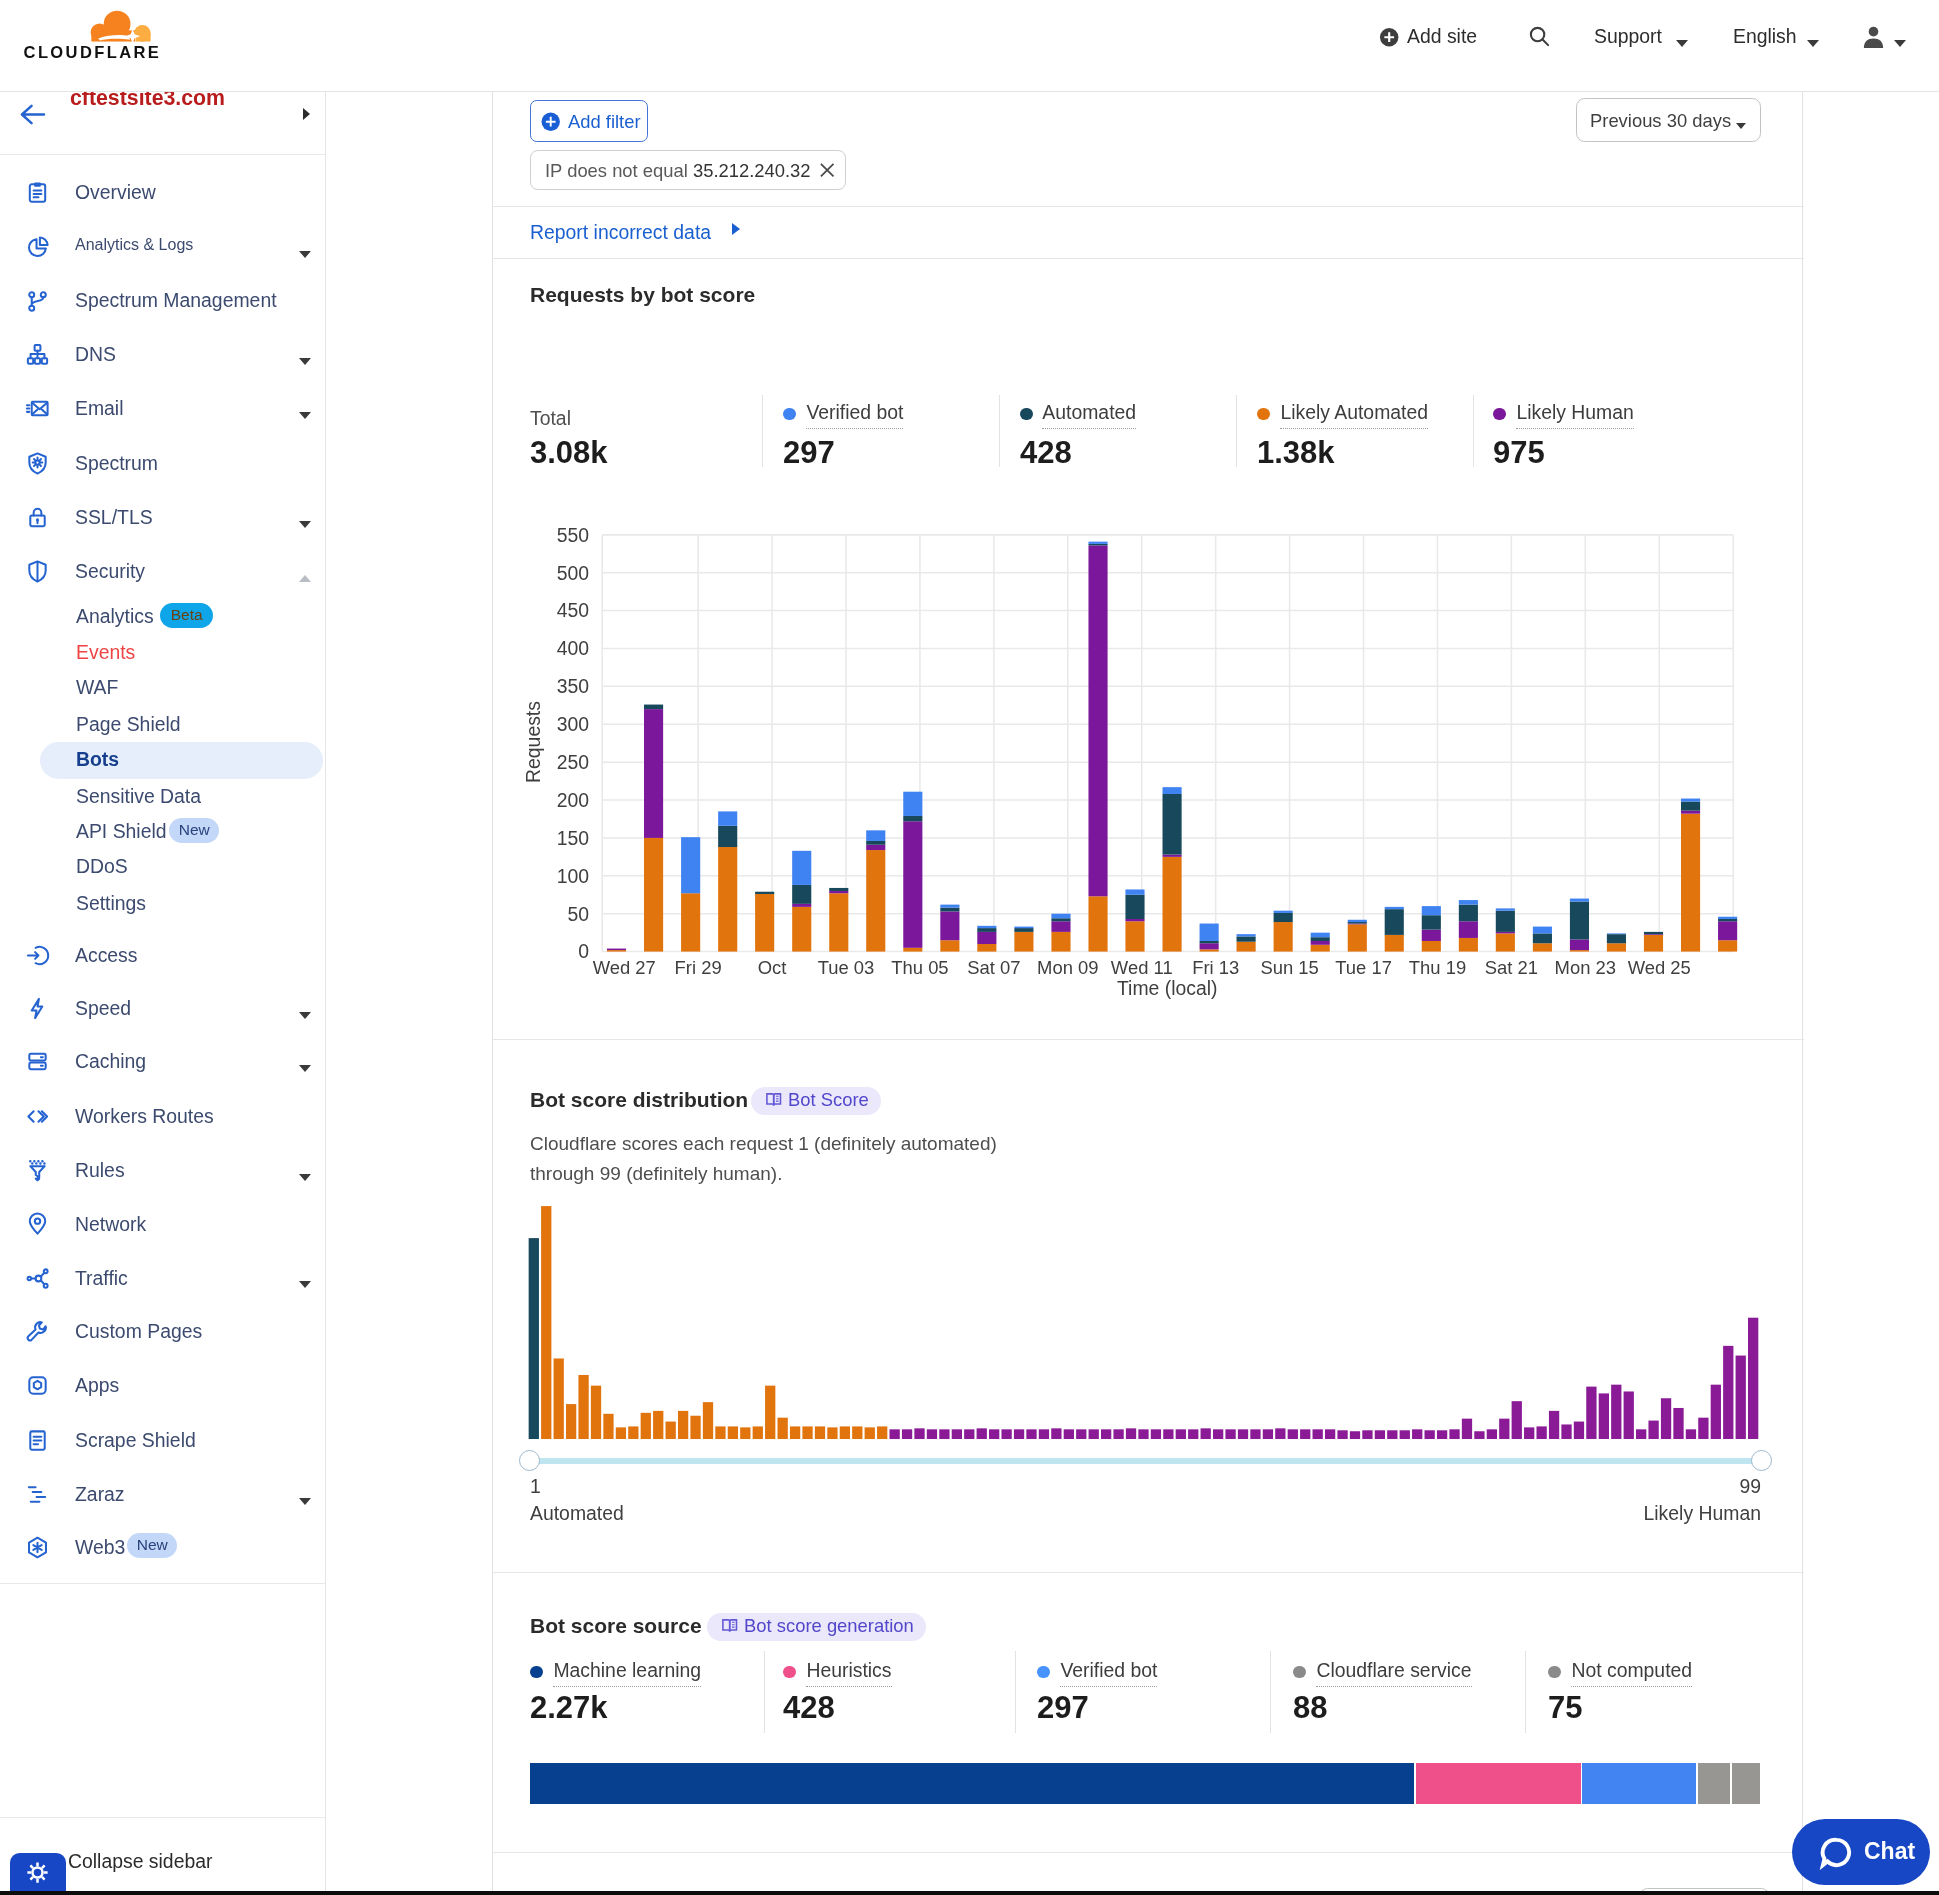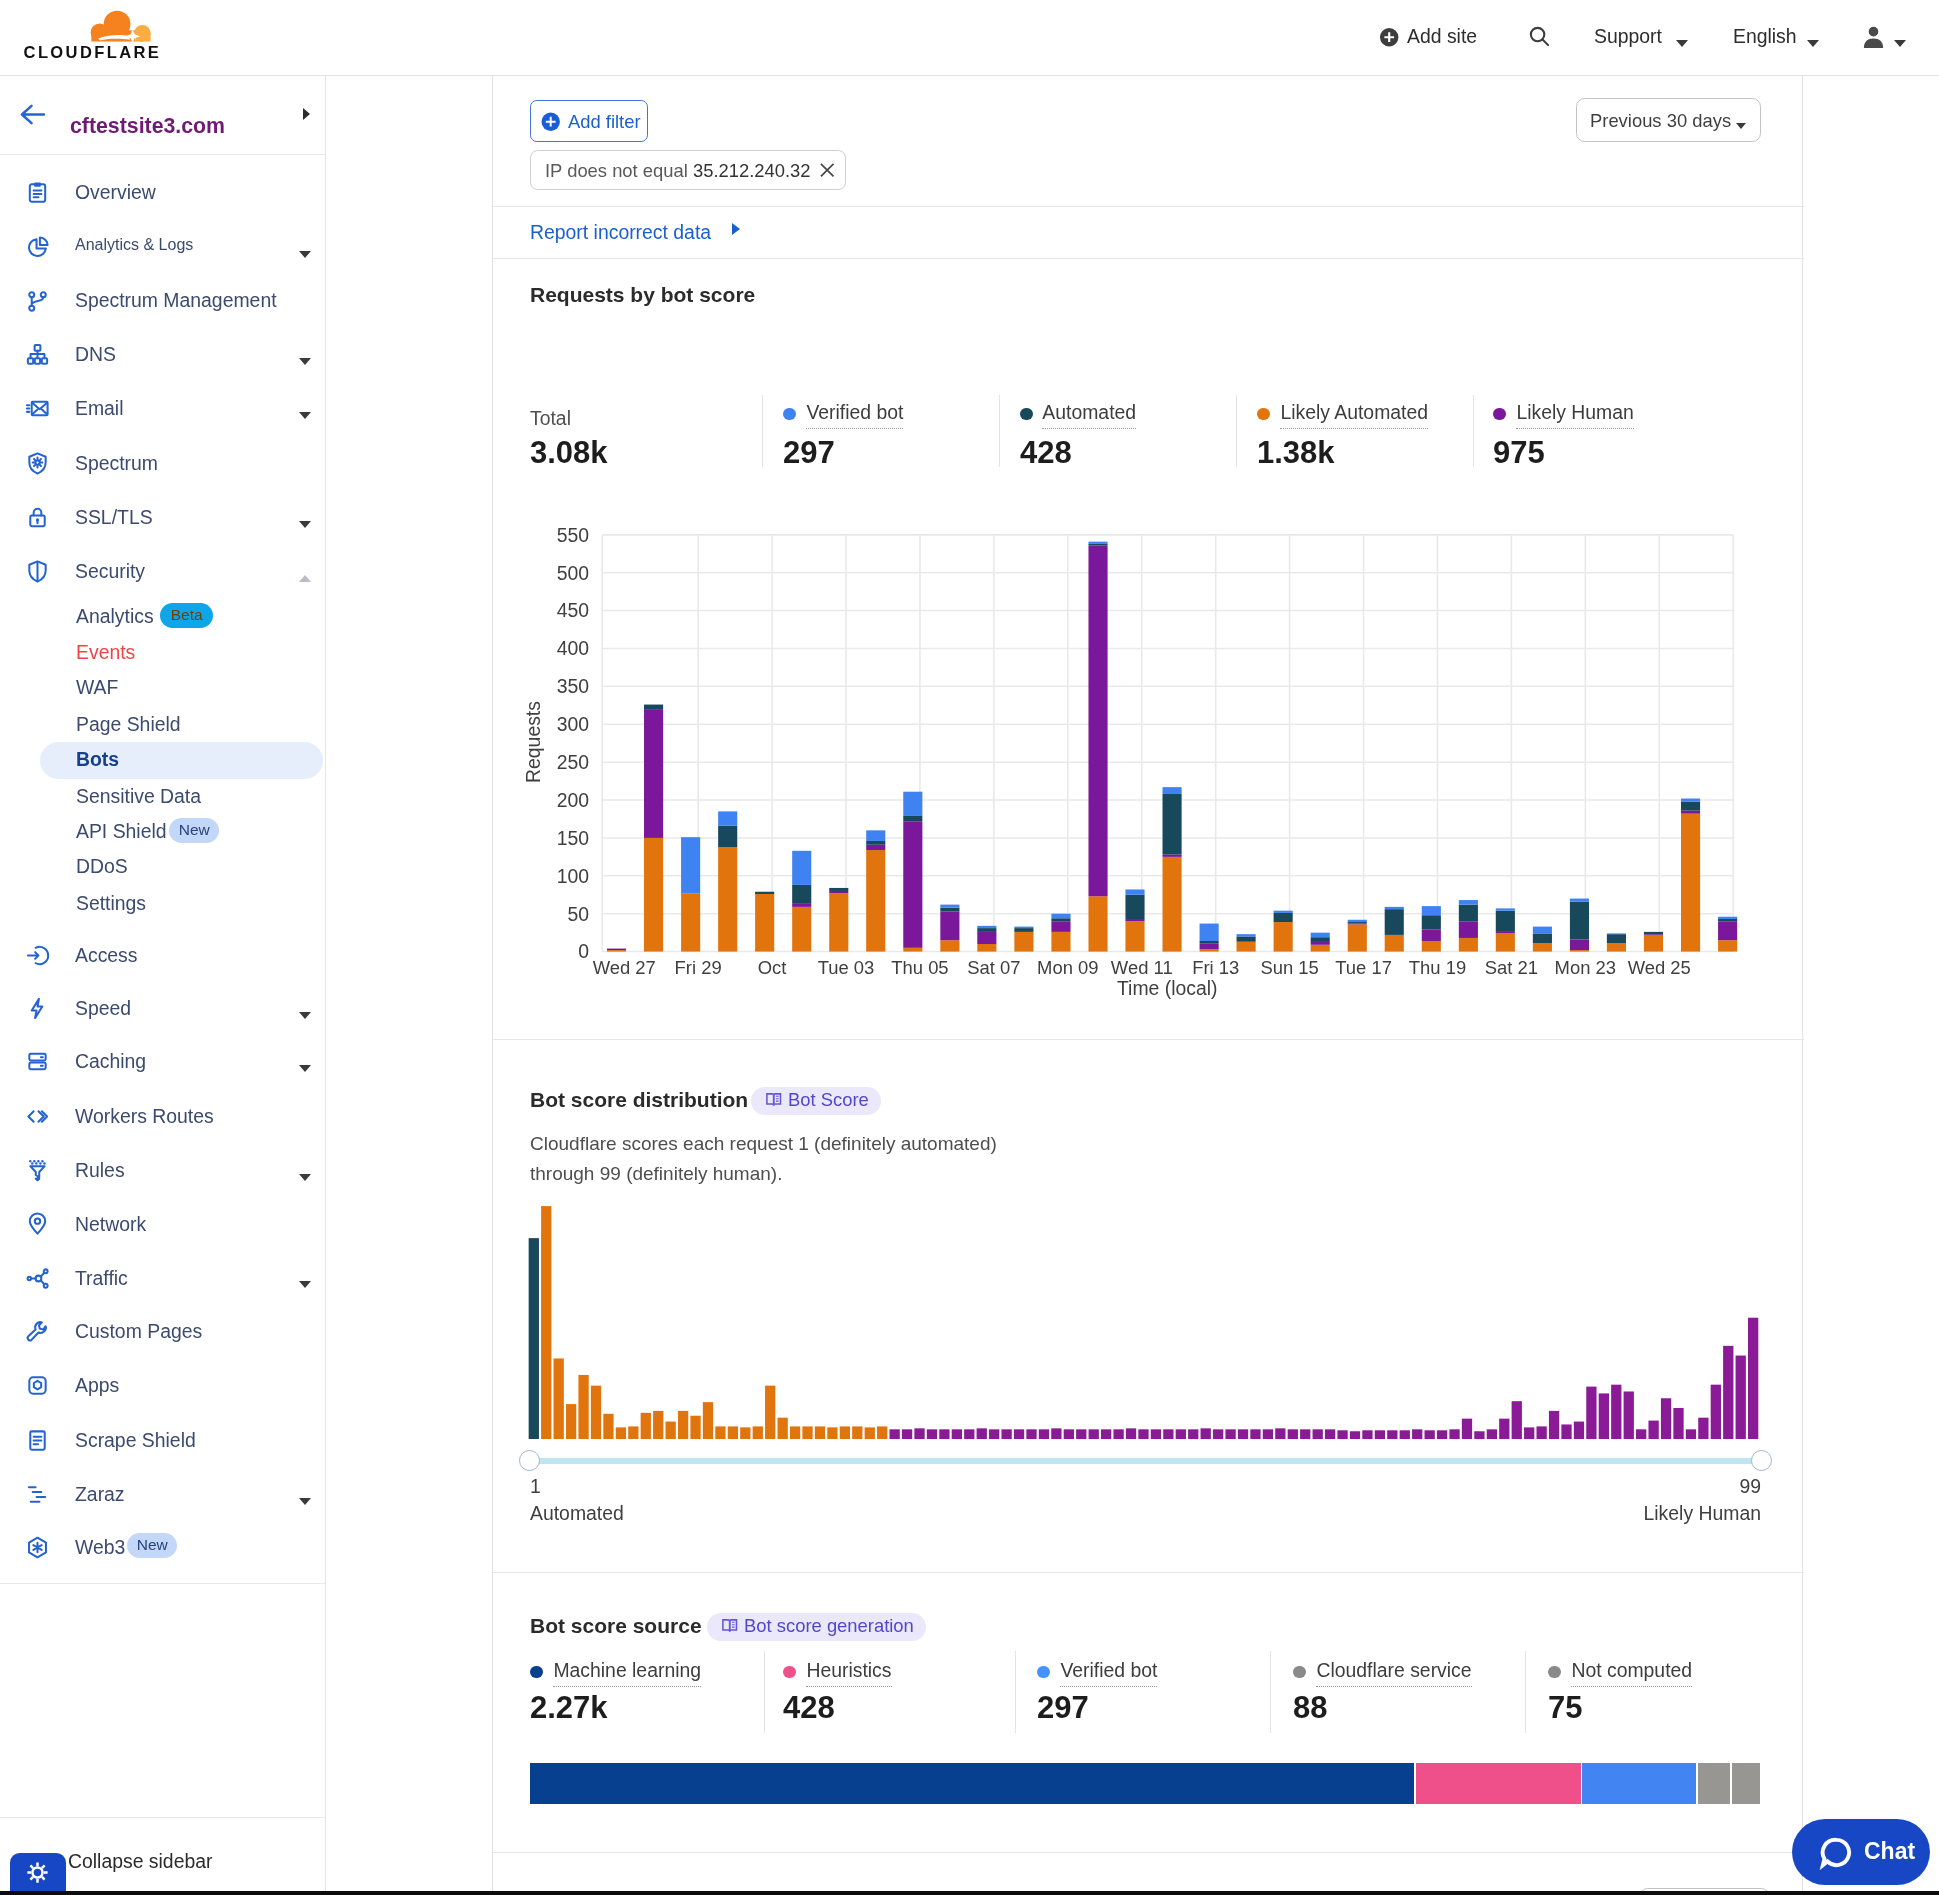--- a/index.html
+++ b/index.html
@@ -1,17 +1,17 @@
 <!DOCTYPE html>
 <html><head>
 <meta charset="utf-8">
 <style>
 * { margin:0; padding:0; box-sizing:border-box; }
 html,body { width:1940px; height:1895px; overflow:hidden; font-family:"Liberation Sans", sans-serif; background:#ffffff; }
-#header { position:absolute; left:0; top:0; width:1940px; height:76px; background:#fff; border-bottom:1px solid #e4e4e4; z-index:10;padding-left:48px; }
+#header { position:absolute; left:0; top:0; width:1940px; height:92px; background:#fff; border-bottom:1px solid #e4e4e4; z-index:10;padding-left:48px; }
 #sidebar { position:absolute; left:0; top:76px; width:326px; height:1819px; background:#fff; border-right:1px solid #e5e5e5; z-index:5; }
 #card { position:absolute; left:492px; top:76px; width:1311px; height:1815px; background:#fff; border-left:1px solid #e2e2e2; border-right:1px solid #e2e2e2; }
 .hdiv { position:absolute; left:0; width:1311px; height:1px; background:#e6e6e6; }
 .dotted { border-bottom:1.9px dotted #9a9a9a; padding-bottom:4.9px; }
 .badge-beta { background:#0ea5e9; color:#6b400f; font-size:15.5px; padding:2.9px 10.7px 3.9px; border-radius:13.6px; display:inline-block; }
 .badge-new { background:#c3d7f8; color:#29427c; font-size:15.5px; padding:2.9px 9.7px 3.9px; border-radius:13.6px; display:inline-block; }
 .badge-tag { background:#eae8fa; color:#5246cb; font-size:18.4px; padding:1.9px 12.6px 3.9px; border-radius:14.6px; display:inline-block; }
 #botstrip { position:absolute; left:0; top:1891px; width:1940px; height:3.9px; background:#0d0d0d; z-index:40; }
 </style>
 </head>
@@ -46,21 +46,21 @@
       <circle cx="14" cy="9" r="5" fill="#4a4a4a"></circle>
       <path d="M4 26 c0-7 4-10 10-10 s10 3 10 10 Z" fill="#4a4a4a"></path>
     </svg>
 <div style="position:absolute;left:1894px;top:33px;"><span style="display:inline-block;width:0;height:0;border-left:6.8px solid transparent;border-right:6.8px solid transparent;border-top:7.8px solid #3a3a3a;"></span></div>
 </div>
 <div id="sidebar">
 <div style="position:absolute;left:0;top:0;width:325px;height:79px;border-bottom:1px solid #e8e8e8;">
 <svg style="position:absolute;left:19.4px;top:27px" width="27" height="23" viewBox="0 0 28 24">
         <path d="M13 3 L3 12 l10 9 M3.5 12 H26" stroke="#2563d0" stroke-width="2.6" fill="none" stroke-linecap="round" stroke-linejoin="round"></path>
       </svg>
-<div style="position:absolute;left:70px;top:38px;font-size:21.3px;font-weight:bold;color:#701a75;">cftestsite3.com</div>
+<div style="position:absolute;left:70px;top:10px;font-size:21.3px;font-weight:bold;color:#b91c1c;">cftestsite3.com</div>
 <span style="position:absolute;left:303px;top:32px;display:inline-block;width:0;height:0;border-top:6.8px solid transparent;border-bottom:6.8px solid transparent;border-left:7.8px solid #2b2b2b;"></span>
 </div>
 <div style="position:absolute;left:25px;top:104px;width:25px;height:25px;"><svg width="25" height="25" viewBox="0 0 26 26">
         <rect x="5" y="4.5" width="16" height="18" rx="2" stroke="#2563d0" stroke-width="2.1" fill="none" stroke-linecap="round" stroke-linejoin="round"></rect>
         <rect x="9.5" y="2.5" width="7" height="4.5" rx="1" fill="#2563d0"></rect>
         <line x1="9" y1="11" x2="17" y2="11" stroke="#2563d0" stroke-width="2.1" fill="none" stroke-linecap="round" stroke-linejoin="round"></line>
         <line x1="9" y1="14.5" x2="17" y2="14.5" stroke="#2563d0" stroke-width="2.1" fill="none" stroke-linecap="round" stroke-linejoin="round"></line>
         <line x1="9" y1="18" x2="14" y2="18" stroke="#2563d0" stroke-width="2.1" fill="none" stroke-linecap="round" stroke-linejoin="round"></line>
       </svg></div>
 <div style="position:absolute;left:75px;top:105px;font-size:19.4px;color:#3b4a6e;">Overview</div>

